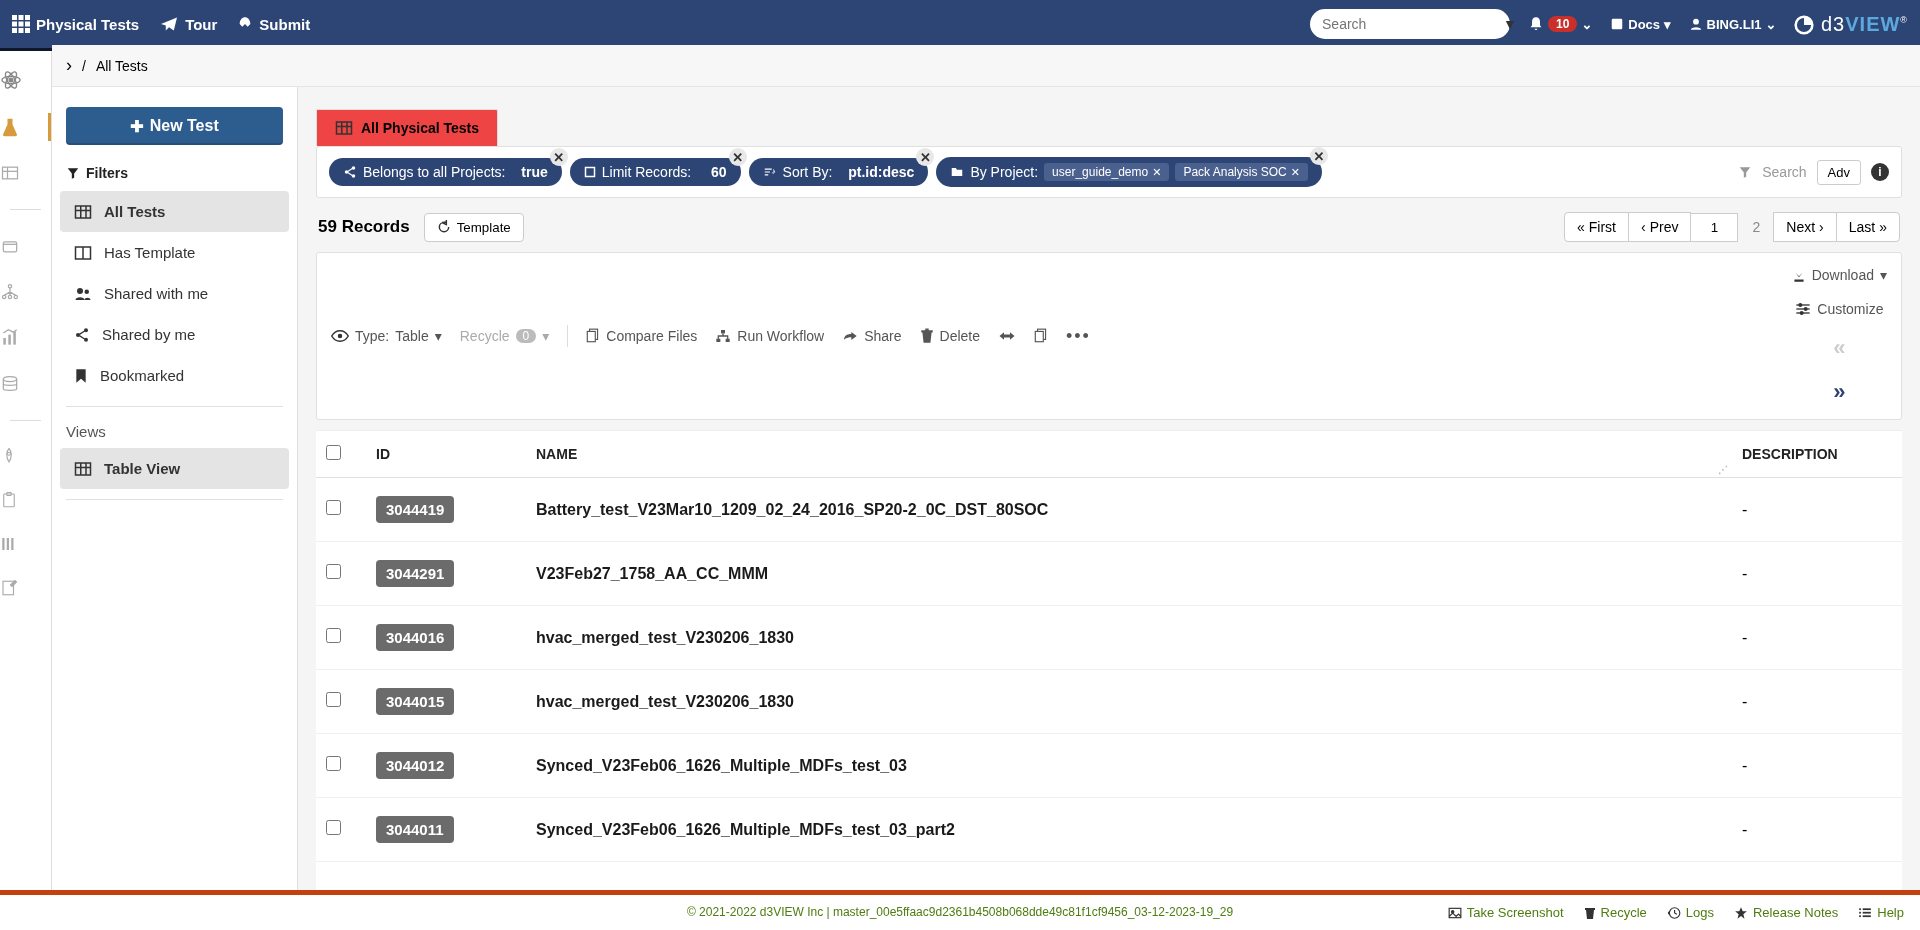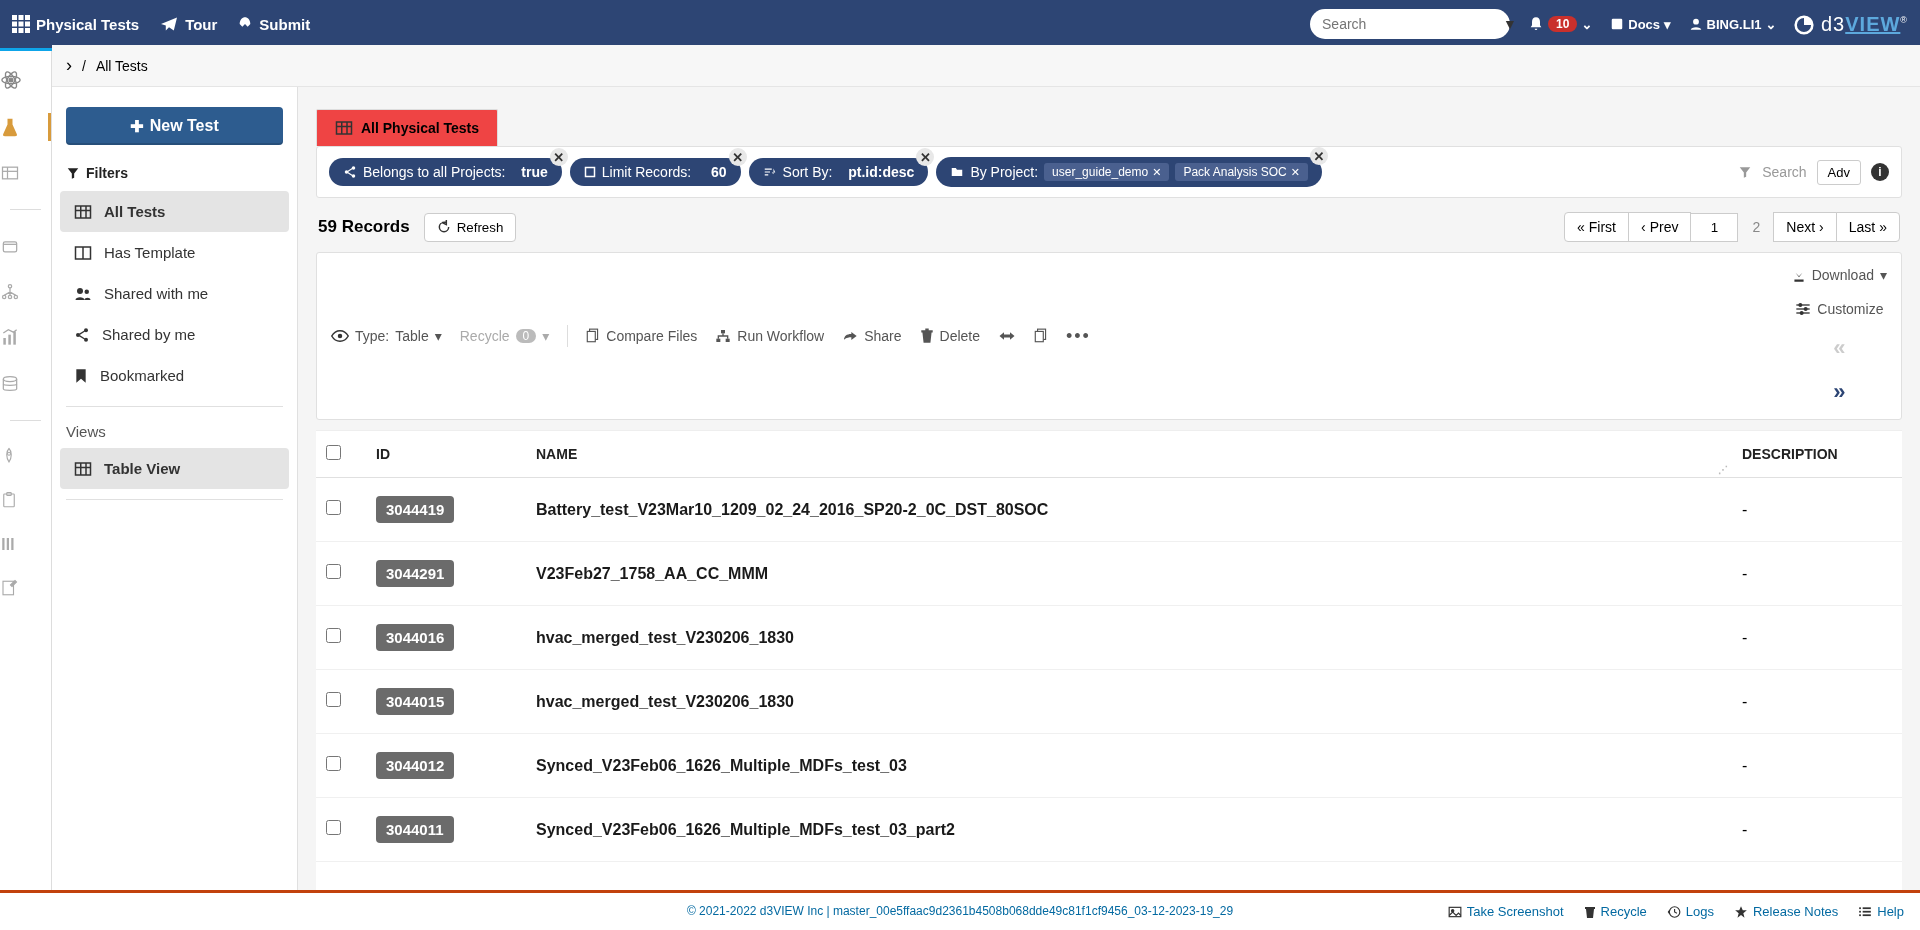--- a/index.html
+++ b/index.html
@@ -1,27 +1,27 @@
 <!DOCTYPE html>
 <html><head>
 <meta charset="utf-8">
 <style>
 * { box-sizing: border-box; margin: 0; padding: 0; }
 body { font-family: -apple-system, BlinkMacSystemFont, "Segoe UI", Arial, sans-serif; font-size: 14px; background: #f5f5f5; overflow: hidden; }
-.topbar { background: #2d4574; height: 51px; display: flex; align-items: center; padding: 0 12px; color: #fff; border-bottom: 3px solid #0ea5e9; }
+.topbar { background: #2d4574; height: 51px; display: flex; align-items: center; padding: 0 12px; color: #fff; border-bottom: 3px solid #0f172a; }
 .topbar-left { display: flex; align-items: center; gap: 20px; }
 .topbar-item { display: flex; align-items: center; gap: 6px; cursor: pointer; font-weight: 600; font-size: 15px; }
 .topbar-right { margin-left: auto; display: flex; align-items: center; gap: 18px; }
 .search-box { background: #fff; border-radius: 16px; height: 30px; width: 200px; display: flex; align-items: center; padding: 0 12px; color: #555; }
 .search-box input { border: none; outline: none; flex: 1; font-size: 14px; background: transparent; }
 .search-caret { color: #333; }
 .badge-red { background: #c9302c; color: #fff; border-radius: 10px; padding: 1px 8px; font-size: 12px; font-weight: bold; }
 .topbar-icon { display: flex; align-items: center; gap: 4px; cursor: pointer; font-size: 13px; font-weight: 600; }
 .logo { font-size: 20px; font-weight: 300; letter-spacing: 1px; }
-.logo b { font-weight: 700; text-decoration: underline; }
+.logo b { font-weight: 700; }
 .logo-accent { color: #5da9dd; }
 
 .main-wrap { display: flex; height: calc(100vh - 45px - 40px); }
 .iconbar { width: 52px; background: #fff; border-right: 1px solid #ddd; display: flex; flex-direction: column; align-items: center; padding-top: 18px; gap: 26px; }
 .iconbar-item { color: #888; cursor: pointer; width: 100%; text-align: center; position: relative; }
 .iconbar-item.active { color: #d89b3c; }
 .iconbar-item.active::after { content: ""; position: absolute; right: 0; top: -4px; bottom: -4px; width: 3px; background: #d89b3c; }
 .iconbar hr { width: 60%; border: none; border-top: 1px solid #ddd; margin: 0; }
 
 .leftpanel { width: 246px; background: #fff; border-right: 1px solid #e0e0e0; display: flex; flex-direction: column; }
@@ -67,21 +67,21 @@
 
 .table-wrap { flex: 1; overflow-y: auto; margin: 0 18px; background: #fff; border-top: 1px solid #eee; }
 table { width: 100%; border-collapse: collapse; }
 th { text-align: left; padding: 14px 10px; font-weight: 700; font-size: 14px; border-bottom: 1px solid #e0e0e0; color: #222; position: relative; }
 th .resize { position: absolute; right: 4px; bottom: 2px; color: #bbb; font-size: 10px; }
 td { padding: 18px 10px; border-bottom: 1px solid #f0f0f0; font-size: 16px; vertical-align: middle; }
 td.name-cell { font-weight: 700; color: #1a1a1a; }
 .id-badge { background: #6b6b6b; color: #fff; padding: 5px 10px; border-radius: 4px; font-weight: 700; font-size: 15px; display: inline-block; }
 input[type=checkbox] { width: 15px; height: 15px; }
 
-.footer { position: fixed; bottom: 0; left: 0; right: 0; height: 40px; background: #fff; border-top: 3px solid #c2410c; display: flex; align-items: center; padding: 0 16px; font-size: 13px; color: #0369a1; }
+.footer { position: fixed; bottom: 0; left: 0; right: 0; height: 40px; background: #fff; border-top: 5px solid #c2410c; display: flex; align-items: center; padding: 0 16px; font-size: 13px; color: #4d7c0f; }
 .footer-center { position: absolute; left: 50%; transform: translateX(-50%); text-align: center; line-height: 1.2; font-size: 12px; }
 .footer-right { margin-left: auto; display: flex; gap: 20px; align-items: center; }
 .footer-item { display: flex; align-items: center; gap: 5px; cursor: pointer; }
 
 .ico { display: inline-block; }
 svg { display: block; }
 </style>
 </head>
 <body>
 
@@ -410,21 +410,21 @@
     </div>
 
     <div class="records-row">
       <span class="records-count"><b>59</b> <span>Records</span></span>
       <button class="refresh-btn">
         <span class="ico">
             <svg width="14" height="14" viewBox="0 0 24 24" fill="none" stroke="#333" stroke-width="2.5">
               <path d="M20 12 A8 8 0 1 1 12 4 L16 4 M16 0 L16 8 L8 4"></path>
             </svg>
           </span>
-        <span>Refresh</span>
+        <span>Template</span>
       </button>
       <div class="pager">
         <div class="pager-btn" style="border-radius:4px 0 0 4px;">
             <span>«</span> 
             <span>First</span>
           </div>
         <div class="pager-btn">
             <span>‹</span> 
             <span>Prev</span>
           </div>

